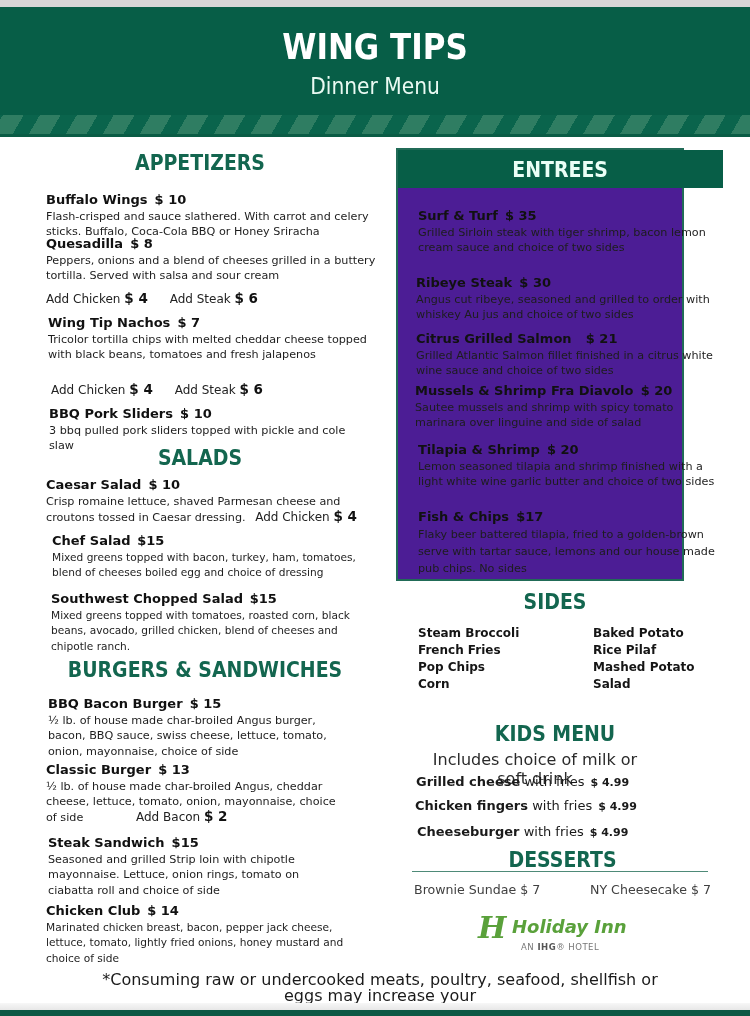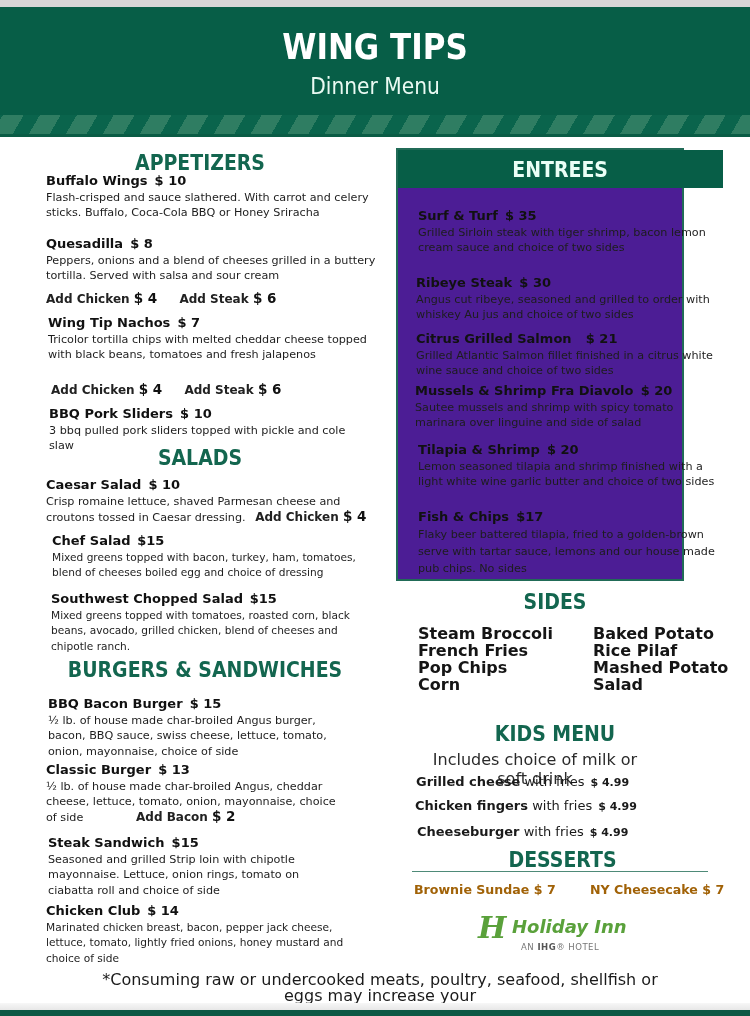--- a/index.html
+++ b/index.html
@@ -12,35 +12,35 @@
   .header .subtitle { position: absolute; left: 0; right: 0; top: 66px; font-size: 23px; color: #eafaf3; transform: scaleX(0.88); transform-origin: center; }
   .header .stripes { position: absolute; left: 0; bottom: 0; width: 750px; height: 22px;
     background: repeating-linear-gradient(-60deg, #2f7d62 0px, #2f7d62 18px, #0a644c 18px, #0a644c 32px); }
   .header .stripes-line { position: absolute; left: 0; bottom: 0; width: 750px; height: 3px; background: #0a5c45; }
 
   .sec-title { position: absolute; color: #13664f; font-weight: bold; font-size: 21px; text-align: center; transform: scaleX(0.9); transform-origin: center; }
 
   .item { position: absolute; font-size: 11.2px; line-height: 15.5px; color: #1d1d1d; }
   .item .name { font-weight: bold; font-size: 13px; line-height: 17px; color: #111; }
   .item .desc { display: block; }
-  .addon { position: absolute; font-size: 12px; color: #222; white-space: nowrap; font-weight: bold; }
+  .addon { position: absolute; font-size: 12px; color: #222; white-space: nowrap; }
   .addon b { font-size: 13.5px; color: #111; }
   .addon span + span { margin-left: 18px; }
 
   .entrees-box { position: absolute; left: 396px; top: 148px; width: 288px; height: 433px; border: 2px solid #216b57; background: #4c1d95; }
   .entrees-head { position: absolute; left: 0; top: 0; width: 325px; height: 38px; background: #075e47; color: #eafff6; font-weight: bold; font-size: 21px; text-align: center; line-height: 40px; }
   .entrees-head span { display: inline-block; transform: scaleX(0.9); }
 
-  .sides-col { position: absolute; font-size: 16px; font-weight: bold; line-height: 17px; color: #151515; }
+  .sides-col { position: absolute; font-size: 12px; font-weight: bold; line-height: 17px; color: #151515; }
   .kids-note { position: absolute; font-size: 16px; color: #2a2a2a; text-align: center; }
   .kids-item { position: absolute; font-size: 13px; color: #1a1a1a; white-space: nowrap; }
   .kids-item b { font-weight: bold; }
   .kids-item .price { font-size: 11px; font-weight: bold; margin-left: 6px; }
   .dessert-line { position: absolute; left: 412px; top: 871px; width: 296px; height: 1px; background: #4e8a78; }
-  .dessert-item { position: absolute; font-size: 12.6px; font-weight: bold; color: #a16207; white-space: nowrap; }
+  .dessert-item { position: absolute; font-size: 12.6px; font-weight: normal; color: #404040; white-space: nowrap; }
 
   .logo { position: absolute; left: 478px; top: 910px; width: 160px; height: 48px; }
   .logo .h { position: absolute; left: 0; top: 0; font-family: "DejaVu Serif", serif; font-style: italic; font-weight: bold; font-size: 30px; color: #5aa13b; }
   .logo .name { position: absolute; left: 34px; top: 6px; font-style: italic; font-weight: bold; font-size: 18px; color: #5aa13b; }
   .logo .sub { position: absolute; left: 43px; top: 32px; font-size: 8.5px; color: #777; letter-spacing: 0.5px; }
   .logo .sub b { color: #555; }
 
   .disclaimer { position: absolute; left: 100px; top: 972px; width: 560px; text-align: center; font-size: 16px; line-height: 15.5px; color: #1a1a1a; }
   .bottombar { position: absolute; left: 0; top: 1010px; width: 750px; height: 6px; background: #0d5844; }
   .bottomfade { position: absolute; left: 0; top: 1003px; width: 750px; height: 7px; background: linear-gradient(#f7f7f7, #e7e7e7); }
@@ -52,21 +52,21 @@
 
 <div class="header">
   <div class="title">WING TIPS</div>
   <div class="subtitle">Dinner Menu</div>
   <div class="stripes"></div>
   <div class="stripes-line"></div>
 </div>
 
 <div class="sec-title" style="left:60px; top:151px; width:280px;">APPETIZERS</div>
 
-<div class="item" style="left:46px; top:172px; width:330px;">
+<div class="item" style="left:46px; top:191px; width:330px;">
   <span class="name">Buffalo Wings</span>&nbsp;
   <span class="name">$ 10</span>
   <span class="desc">Flash-crisped and sauce slathered. With carrot and celery sticks. Buffalo, Coca-Cola BBQ or Honey Sriracha</span>
 </div>
 <div class="item" style="left:46px; top:235px; width:330px;">
   <span class="name">Quesadilla</span>&nbsp;
   <span class="name">$ 8</span>
   <span class="desc">Peppers, onions and a blend of cheeses grilled in a buttery tortilla. Served with salsa and sour cream</span>
 </div>
 <div class="addon" style="left:46px; top:290px;">

